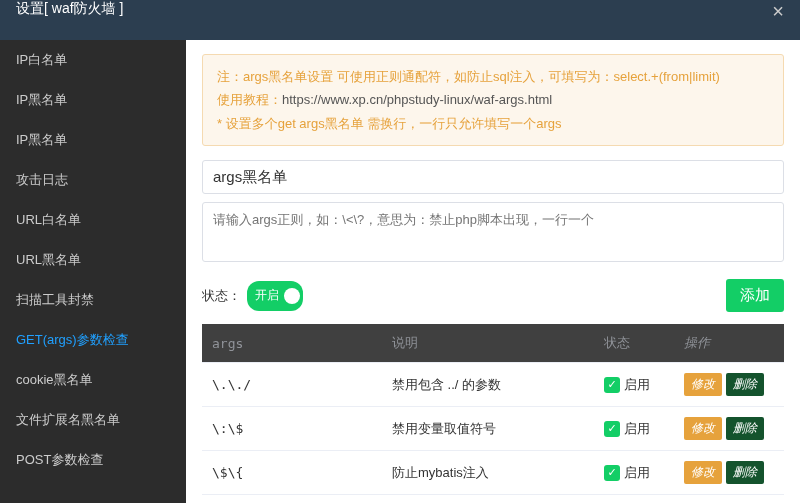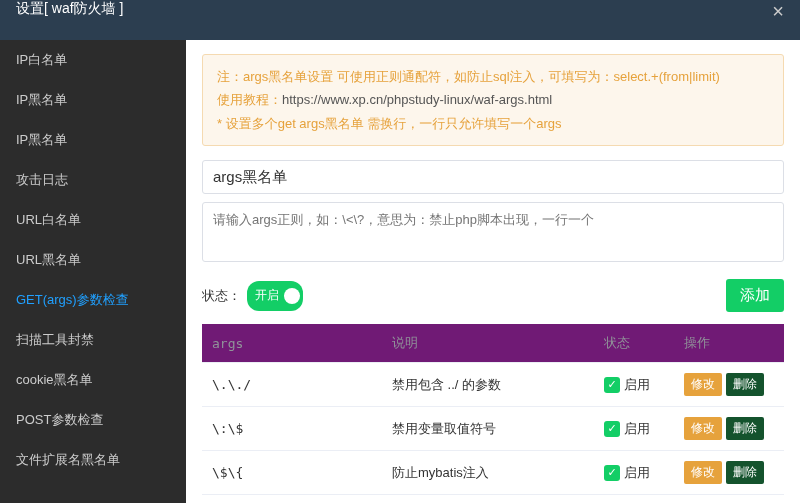--- a/index.html
+++ b/index.html
@@ -16,25 +16,25 @@
 .input-row { margin-top: 14px; }
 .text-input { width: 100%; height: 34px; padding: 6px 10px; border: 1px solid #dcdfe6; border-radius: 3px; font-size: 15px; color: #333; }
 .textarea { width: 100%; height: 60px; padding: 8px 10px; border: 1px solid #dcdfe6; border-radius: 3px; font-size: 13px; color: #aaa; margin-top: 8px; resize: none; font-family: inherit; }
 .status-row { display: flex; align-items: center; justify-content: space-between; margin-top: 14px; }
 .status-left { display: flex; align-items: center; gap: 6px; }
 .switch { display: inline-flex; align-items: center; background: #13ce66; border-radius: 12px; height: 30px; padding: 0 4px 0 8px; color: #fff; font-size: 12px; position: relative; width: 56px; cursor: pointer; }
 .switch .knob { position: absolute; right: 3px; width: 16px; height: 16px; background: #fff; border-radius: 50%; }
 .btn-add { background: #13ce66; color: #fff; border: none; padding: 7px 14px; border-radius: 3px; cursor: pointer; font-size: 15px; }
 .table { width: 100%; border-collapse: collapse; margin-top: 12px; }
 .table th, .table td { text-align: left; padding: 10px 10px; border-bottom: 1px solid #ebeef5; font-size: 13px; font-weight: normal; }
-.table th { color: #909399; background: #701a75; }
+.table th { color: #909399; background: #404040; }
 .col-args { width: 180px; font-family: monospace; }
 .col-desc { width: auto; }
 .col-status { width: 80px; }
-.col-ops { width: 110px; }
+.col-ops { width: 110px; font-style: italic; }
 .chk { display: inline-flex; align-items: center; gap: 4px; }
 .chk-box { width: 16px; height: 16px; background: #13ce66; border-radius: 3px; display: inline-flex; align-items: center; justify-content: center; color: #fff; font-size: 11px; }
 .btn-s { display: inline-block; padding: 3px 7px; color: #fff; font-size: 12px; border-radius: 2px; cursor: pointer; margin-right: 4px; }
 .btn-warn { background: #e6a23c; }
 .btn-dark { background: #14532d; }
 </style>
 </head>
 <body>
 
 <div class="titlebar">
@@ -43,25 +43,25 @@
 </div>
 
 <div class="body">
   <div class="sidebar" id="sidebar">
       <div class="sidebar-item">IP白名单</div>
       <div class="sidebar-item">IP黑名单</div>
       <div class="sidebar-item">IP黑名单</div>
       <div class="sidebar-item">攻击日志</div>
       <div class="sidebar-item">URL白名单</div>
       <div class="sidebar-item">URL黑名单</div>
+      <div class="sidebar-item">扫描工具封禁</div>
       <div class="sidebar-item active">GET(args)参数检查</div>
-      <div class="sidebar-item">扫描工具封禁</div>
       <div class="sidebar-item">cookie黑名单</div>
+      <div class="sidebar-item">文件扩展名黑名单</div>
       <div class="sidebar-item">POST参数检查</div>
-      <div class="sidebar-item">文件扩展名黑名单</div>
     </div>
 
   <div class="main">
     <div class="notice">
       <div>注：args黑名单设置 可使用正则通配符，如防止sql注入，可填写为：select.+(from|limit)</div>
       <div>
         <span>使用教程：</span><span class="link">https://www.xp.cn/phpstudy-linux/waf-args.html</span>
       </div>
       <div>* 设置多个get args黑名单 需换行，一行只允许填写一个args</div>
     </div>

